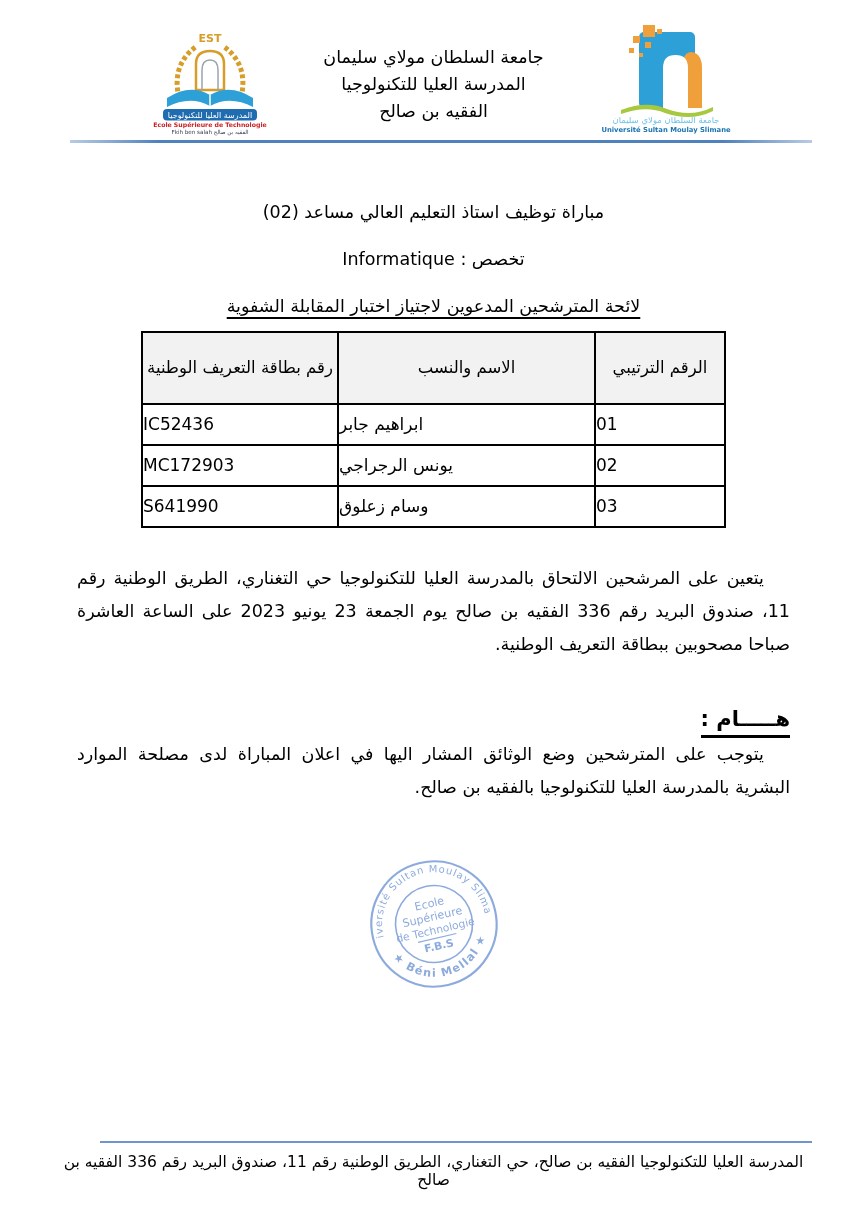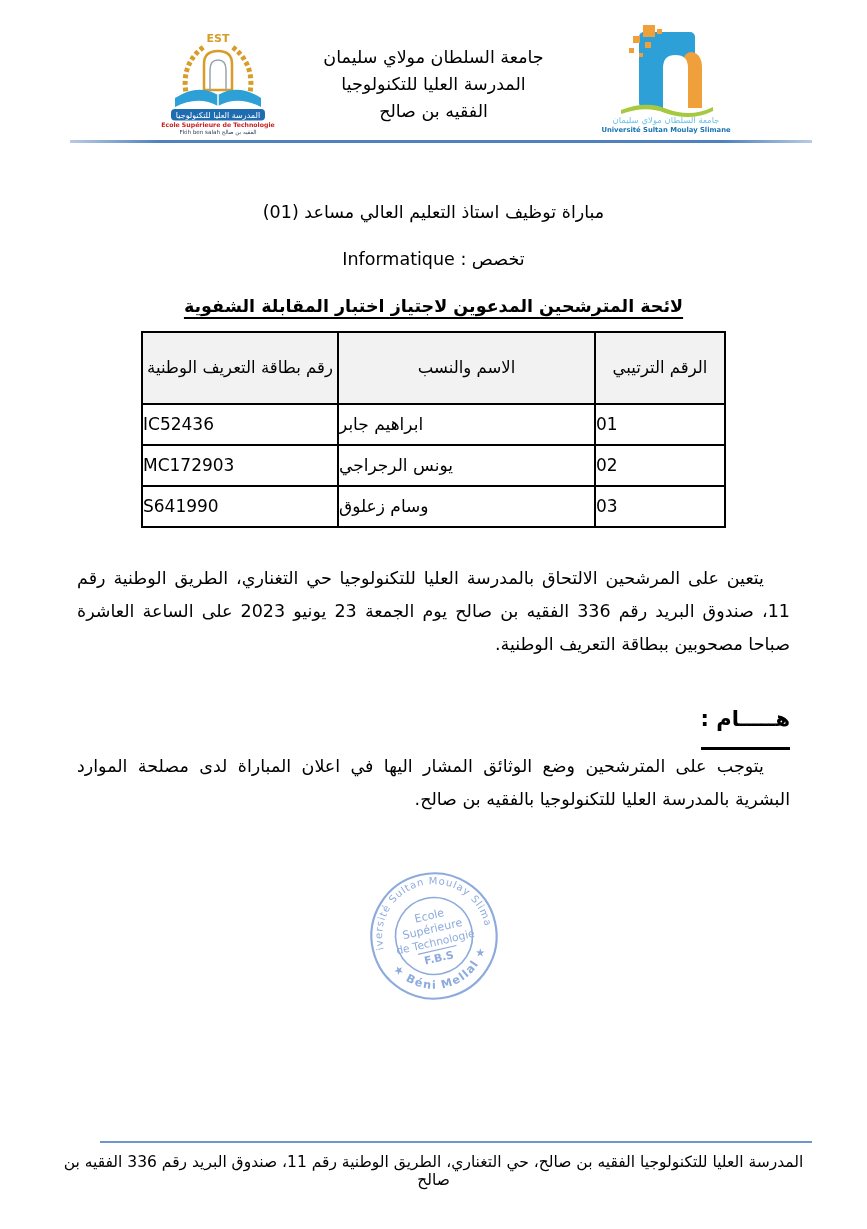--- a/index.html
+++ b/index.html
@@ -4,54 +4,54 @@
 <style>
   * { margin:0; padding:0; box-sizing:border-box; }
   html,body { background:#e9e9e9; }
   .page {
     width:867px; height:1229px; margin:0 auto; background:#ffffff;
     position:relative; overflow:hidden; color:#000;
     font-family:"DejaVu Sans", sans-serif;
   }
   
   .doc-header { position:relative; height:140px; }
-  .logo-left  { position:absolute; left:158px; top:26px; width:120px; height:110px; }
+  .logo-left  { position:absolute; left:150px; top:26px; width:120px; height:110px; }
   .logo-right { position:absolute; right:134px; top:22px; width:134px; height:112px; }
   .header-center {
     position:absolute; left:50%; top:44px; transform:translateX(-50%);
     text-align:center; font-size:17.5px; line-height:27px; white-space:nowrap;
   }
   .divider {
     margin-left:70px; margin-right:55px; height:2.5px;
     background:linear-gradient(to right,#b9cbe3,#4f81bd 12%,#4f81bd 88%,#b9cbe3);
   }
   
   .titles { margin-top:58px; }
   .title { direction:rtl; text-align:center; font-size:17.5px; line-height:22px; margin-bottom:25px; }
-  .title.list-title { font-weight:bold; margin-bottom:0;
+  .title.list-title { font-weight:normal; margin-bottom:0;
     text-decoration:underline; text-decoration-thickness:1.5px; text-underline-offset:5px; }
   
   table.cand { direction:rtl; border-collapse:collapse; width:583px; margin:14px auto 0; table-layout:fixed; }
   table.cand th, table.cand td { border:2px solid #000; }
   table.cand th {
     background:var(--table-header-bg,#f2f2f2); height:72px; font-size:16.5px; font-weight:normal; text-align:center;
   }
   table.cand td { height:41px; font-size:17px; text-align:left; }
   td.name-cell { text-align:right; padding-right:7px; }
   col.c-order { width:130px; } col.c-name { width:257px; } col.c-id { width:196px; }
   
   .body-par {
     direction:rtl; text-align:justify; margin:0 77px; font-size:17.5px; line-height:33px; text-indent:26px;
   }
   .p1 { margin-top:34px; }
   .p2 { }
   .important-line { direction:rtl; margin:46px 77px 0; text-align:right; }
   .important-label {
     display:inline-block; font-size:21px; font-weight:bold;
-    border-bottom:3.5px solid #000; padding-bottom:16px;
+    border-bottom:3.5px solid #000; padding-bottom:4px;
   }
   
   .stamp-wrap { margin-top:44px; text-align:center; }
   .stamp-svg text { fill:var(--stamp-blue,#7d9fd9); }
   .stamp-svg { opacity:.88; }
   
   .footer-line { position:absolute; top:1141px; left:100px; right:55px; height:2px; background:var(--accent-blue,#6e96cc); }
   .footer-text { position:absolute; top:1153px; left:58px; right:58px; direction:rtl; text-align:center; font-size:15.5px; }
   
   .gold-s  { stroke:var(--logo-gold,#d89c28); }
@@ -108,21 +108,21 @@
         <text x="67" y="101" text-anchor="middle" font-size="8.5" fill="#6ec3e8" direction="rtl">جامعة السلطان مولاي سليمان</text>
         <text x="67" y="110" text-anchor="middle" font-size="6.8" font-weight="bold" fill="#1a75b0">Université Sultan Moulay Slimane</text>
       </svg>
     </div>
   </header>
 
   <div class="divider"></div>
 
   <main>
     <div class="titles">
-      <p class="title">مباراة توظيف استاذ التعليم العالي مساعد (01)</p>
+      <p class="title">مباراة توظيف استاذ التعليم العالي مساعد (02)</p>
       <p class="title">تخصص : Informatique</p>
       <p class="title list-title">لائحة المترشحين المدعوين لاجتياز اختبار المقابلة الشفوية</p>
     </div>
 
     <table class="cand" dir="rtl">
       <colgroup>
           <col class="c-order">
           <col class="c-name">
           <col class="c-id">
         </colgroup>

